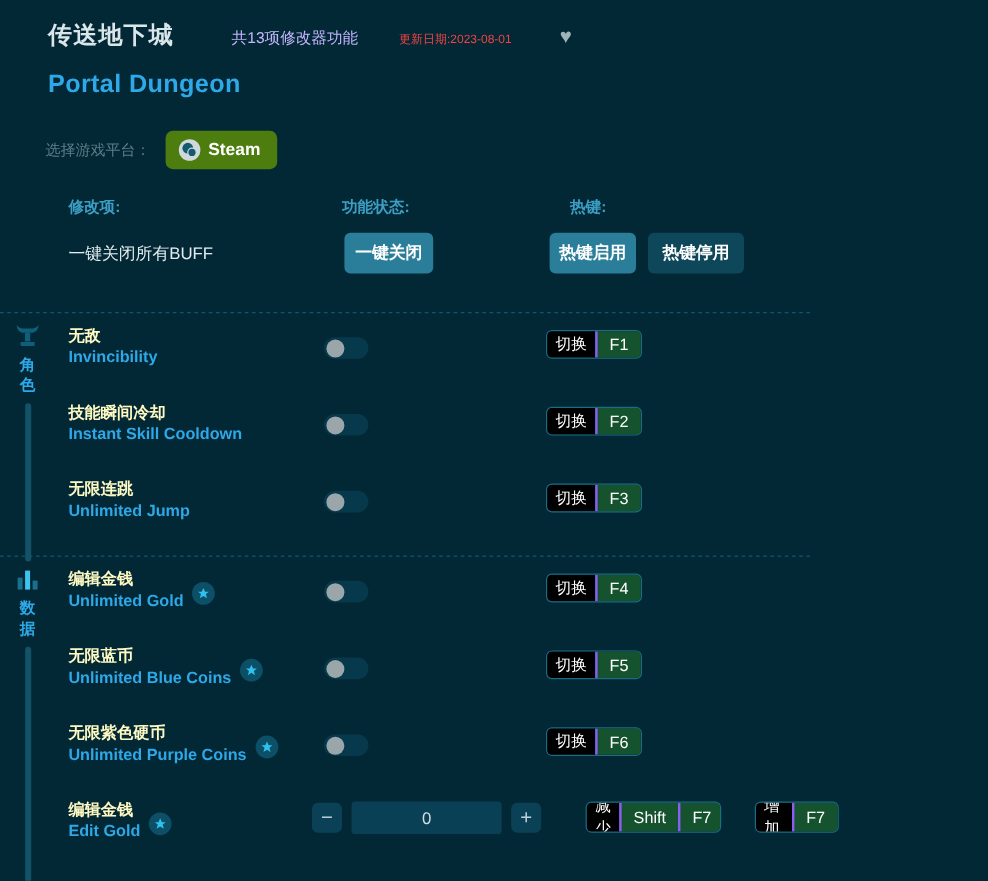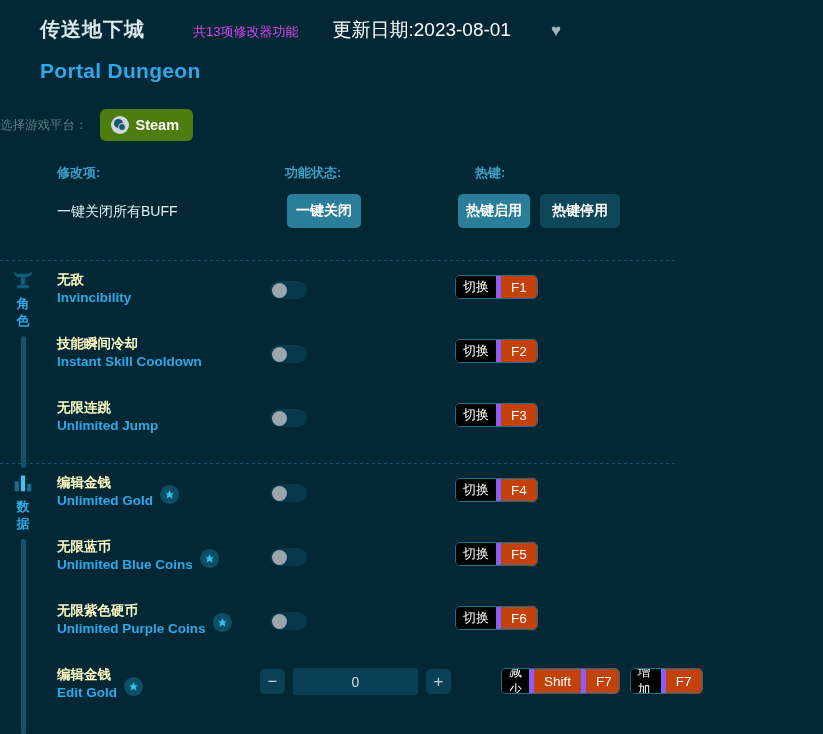--- a/index.html
+++ b/index.html
@@ -11,33 +11,33 @@
   }
   .app { position: relative; width: 676px; height: 734px; background: #022835; }
 
   
   .header { padding: 16px 0 0 0; }
   .hdr-row1 { display: flex; align-items: baseline; padding-left: 40px; height: 34px; }
   .game-title-cn {
     font-size: 20px; font-weight: bold; color: #d9e6ea; letter-spacing: 1px;
   }
   .hdr-meta {
-    font-size: 13px; color: #d946ef; margin-left: 48px; white-space: nowrap;
+    font-size: 13px; color: #c4b5fd; margin-left: 48px; white-space: nowrap;
   }
   .hdr-meta2 {
-    font-size: 19px; color: #ffffff; margin-left: 34px; white-space: nowrap;
+    font-size: 10px; color: #ef4444; margin-left: 34px; white-space: nowrap;
   }
   .fav-icon { margin-left: 40px; color: #9fb4ba; font-size: 17px; line-height: 1; cursor: pointer; }
   .game-title-en {
     padding-left: 40px; margin-top: 9px;
     font-size: 21px; font-weight: bold; color: #2fa8e8; letter-spacing: .3px;
   }
 
   
-  .platform-row { display: flex; align-items: center; margin-top: 25px; height: 34px; }
+  .platform-row { display: flex; align-items: center; padding-left: 38px; margin-top: 25px; height: 34px; }
   .platform-label { font-size: 12.5px; color: #5d7d88; margin-right: 12px; }
   .steam-btn {
     display: inline-flex; align-items: center; gap: 7px;
     background: #4d7c0f; border-radius: 6px;
     padding: 7px 14px 7px 11px; cursor: pointer;
   }
   .steam-btn .sicon {
     width: 18px; height: 18px; border-radius: 50%;
     background: #cfd9dc; position: relative; flex: 0 0 18px;
   }
@@ -125,38 +125,38 @@
   .hotkey {
     position: absolute; left: 409px; top: 14px;
     display: flex; align-items: stretch; height: 24px;
     border: 1px solid #1d6c86; border-radius: 5px; overflow: hidden; cursor: pointer;
   }
   .hk-act {
     background: #000000; color: #ffffff; font-size: 13px; font-weight: normal;
     padding: 0 7px; display: flex; align-items: center;
   }
   .hk-key {
-    background: #c2410c; color: #ffffff; font-size: 13.5px;
+    background: #14532d; color: #ffffff; font-size: 13.5px;
     padding: 0 10px; display: flex; align-items: center;
-    border-left: 5px solid #8b5cf6;
+    border-left: 2px solid #8b5cf6;
   }
 
   
   .stepper { position: absolute; left: 214px; top: 12px; display: flex; align-items: center; gap: 8px; }
   .st-btn {
     width: 25px; height: 25px; border-radius: 5px; background: #0b4157;
     color: #bcd2d8; font-size: 17px; line-height: 1;
     display: flex; align-items: center; justify-content: center; cursor: pointer;
   }
   .st-val {
     width: 125px; height: 27px; background: #0a4055; border-radius: 3px;
     color: #cfdde1; font-size: 14px;
     display: flex; align-items: center; justify-content: center; cursor: text;
   }
-  .hk-wide { position: absolute; left: 455px; top: 12px; display: flex; gap: 10px; }
+  .hk-wide { position: absolute; left: 442px; top: 12px; display: flex; gap: 28px; }
   .hkbox {
     display: flex; align-items: stretch; height: 26px;
     border: 1px solid #1d6c86; border-radius: 5px; overflow: hidden; cursor: pointer;
   }
 </style>
 </head>
 <body>
 
 <div class="app">
 

